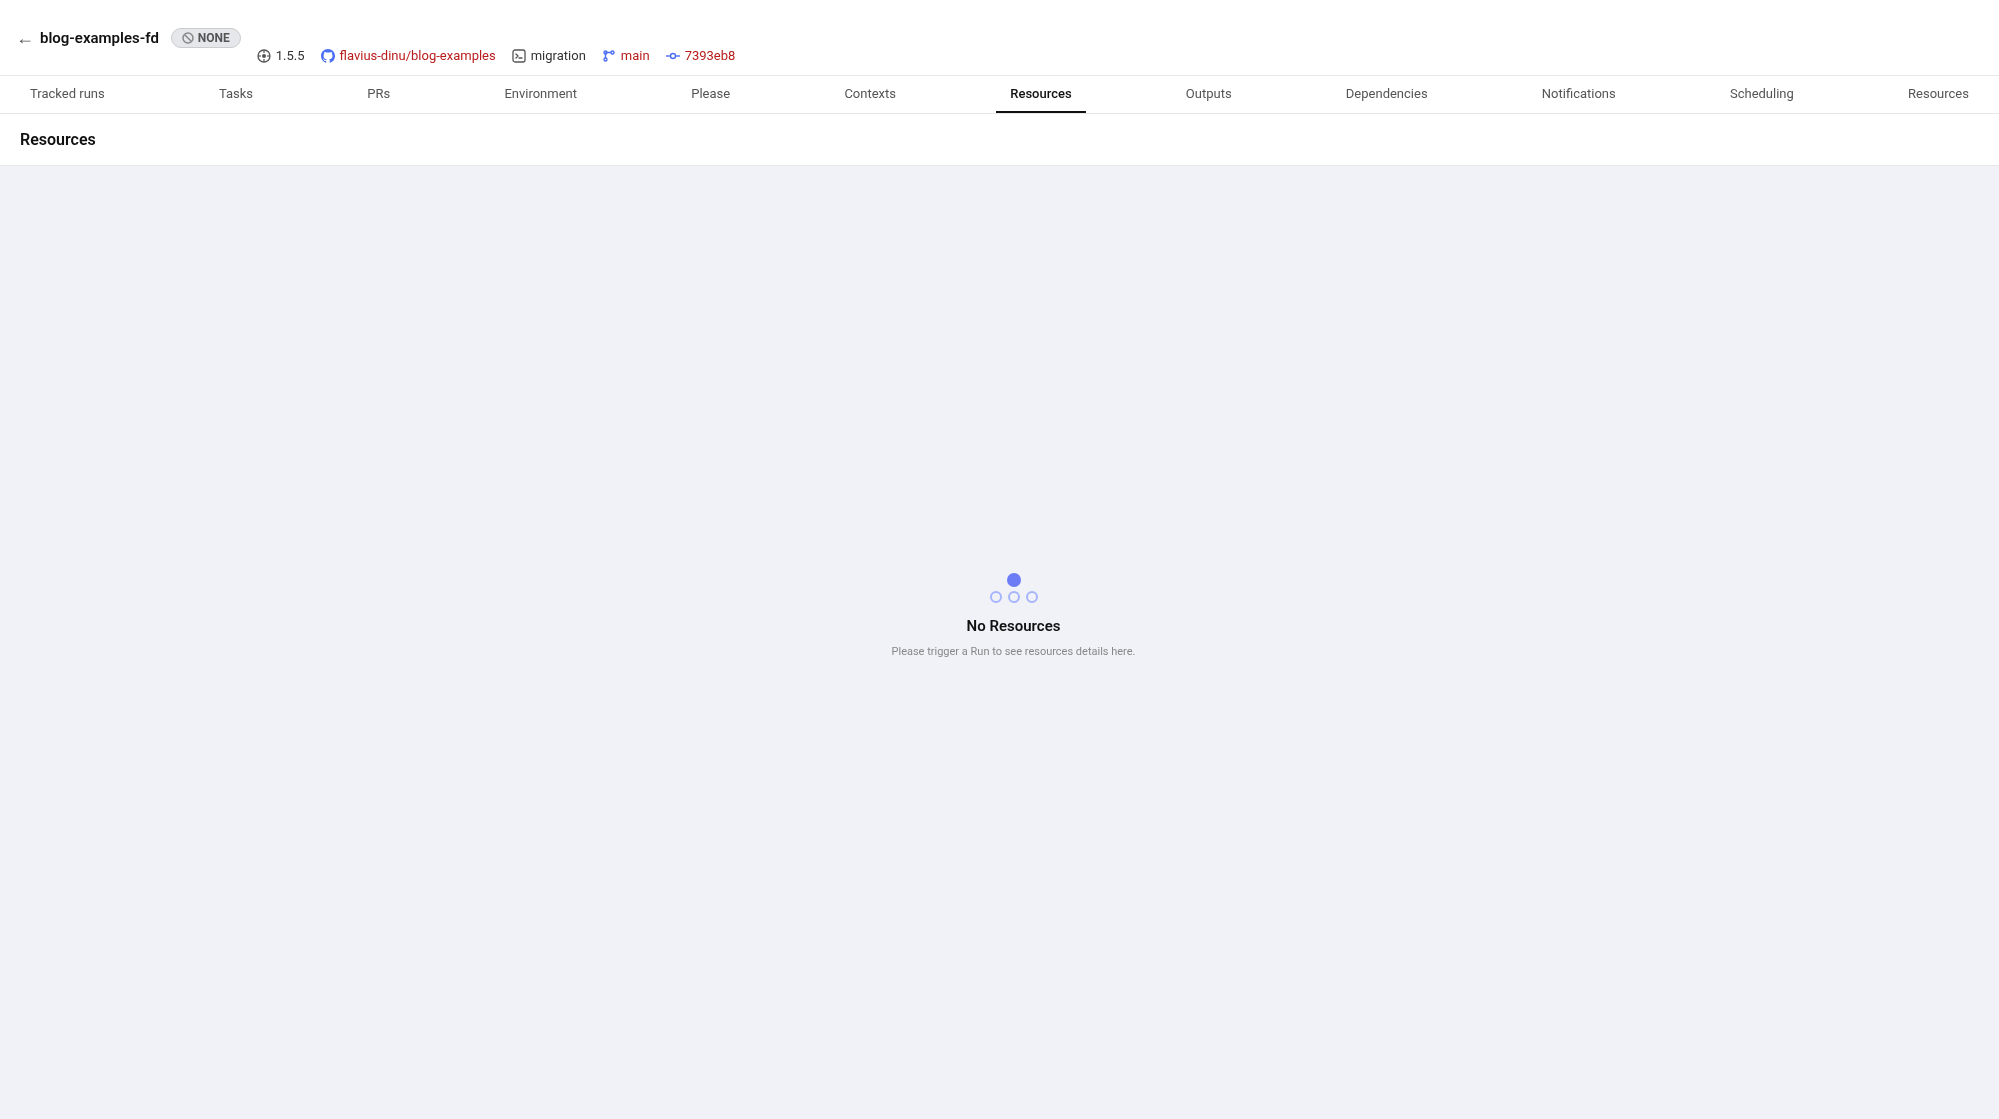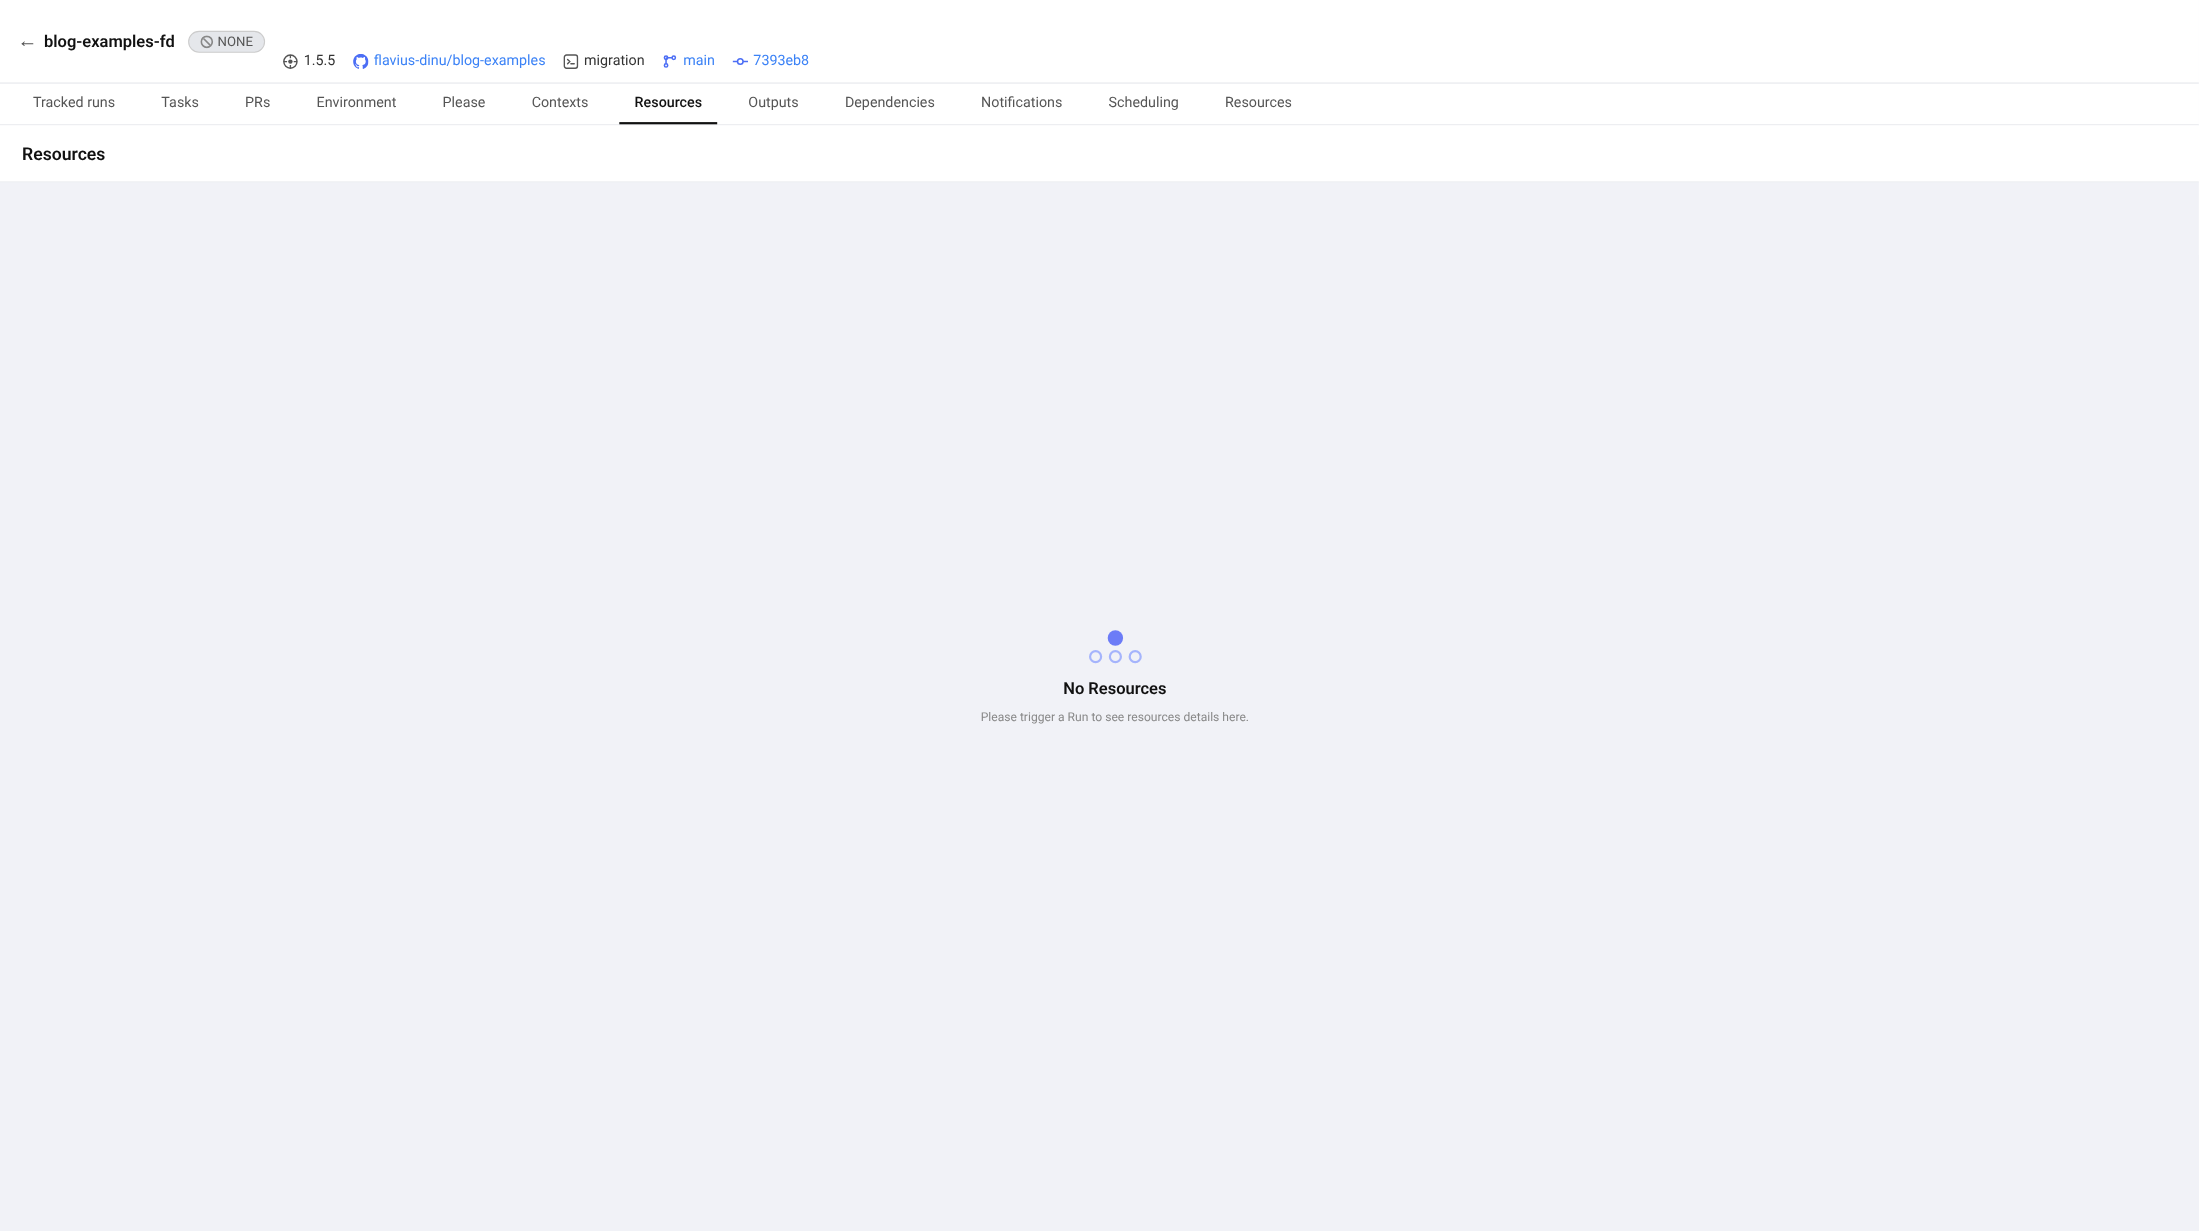--- a/index.html
+++ b/index.html
@@ -39,55 +39,56 @@
       font-size: 18px;
       color: #555;
     }
 
     .badge-none {
       background: #e5e7eb;
       color: #555;
       border-radius: 20px;
       padding: 2px 10px;
       font-size: 12px;
-      font-weight: 400;
+      font-weight: 700;
       display: flex;
       align-items: center;
       gap: 4px;
       border: 1px solid #ccc;
     }
 
     .header-meta {
       display: flex;
       align-items: center;
       gap: 16px;
       margin-left: 4px;
       margin-top: 36px;
     }
 
     .meta-item {
       display: flex;
       align-items: center;
       gap: 5px;
-      color: #3b82f6;
+      color: #b91c1c;
       font-size: 13px;
       cursor: pointer;
     }
 
     .meta-item.dark {
       color: #333;
     }
 
     
     .nav-tabs {
       display: flex;
       align-items: center;
       padding: 0 16px;
       border-bottom: 1px solid #e5e7eb;
       gap: 14px;
+      justify-content: space-between;
     }
 
     .nav-tab {
       padding: 10px 14px;
       font-size: 13px;
       color: #555;
       cursor: pointer;
       border-bottom: 2px solid transparent;
       white-space: nowrap;
     }

